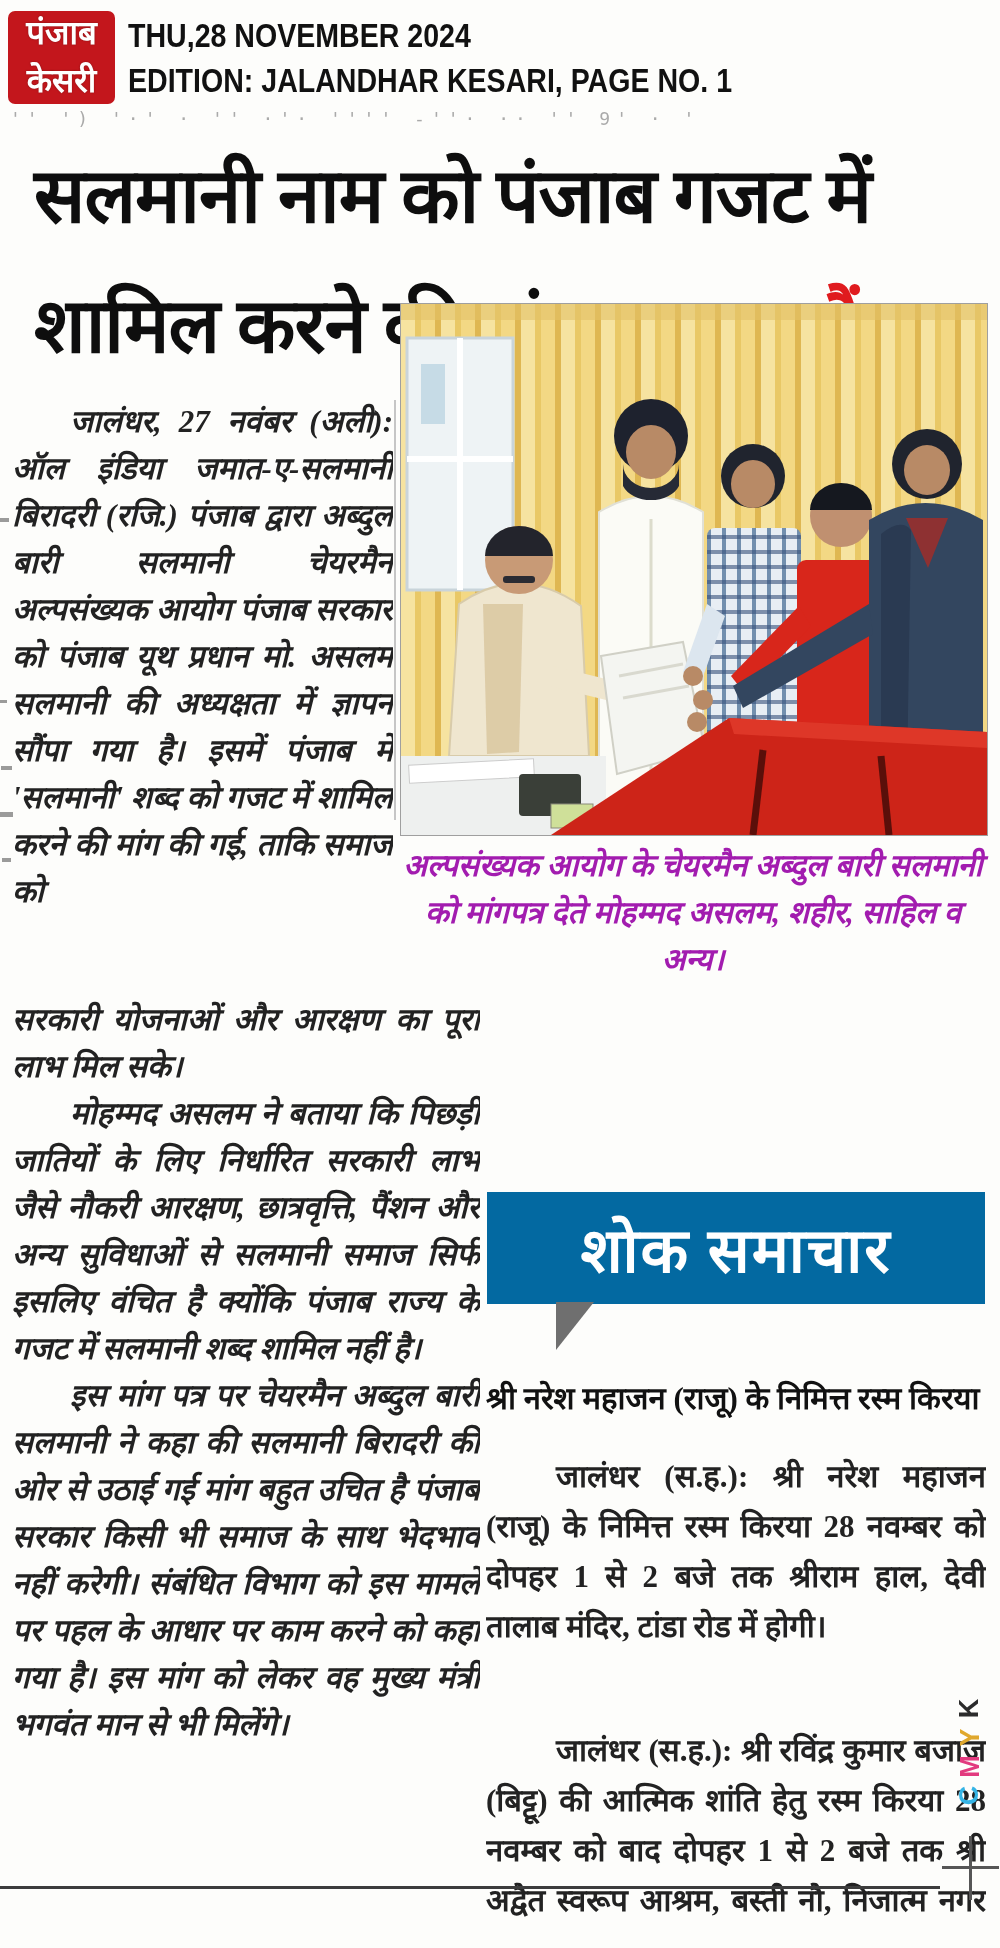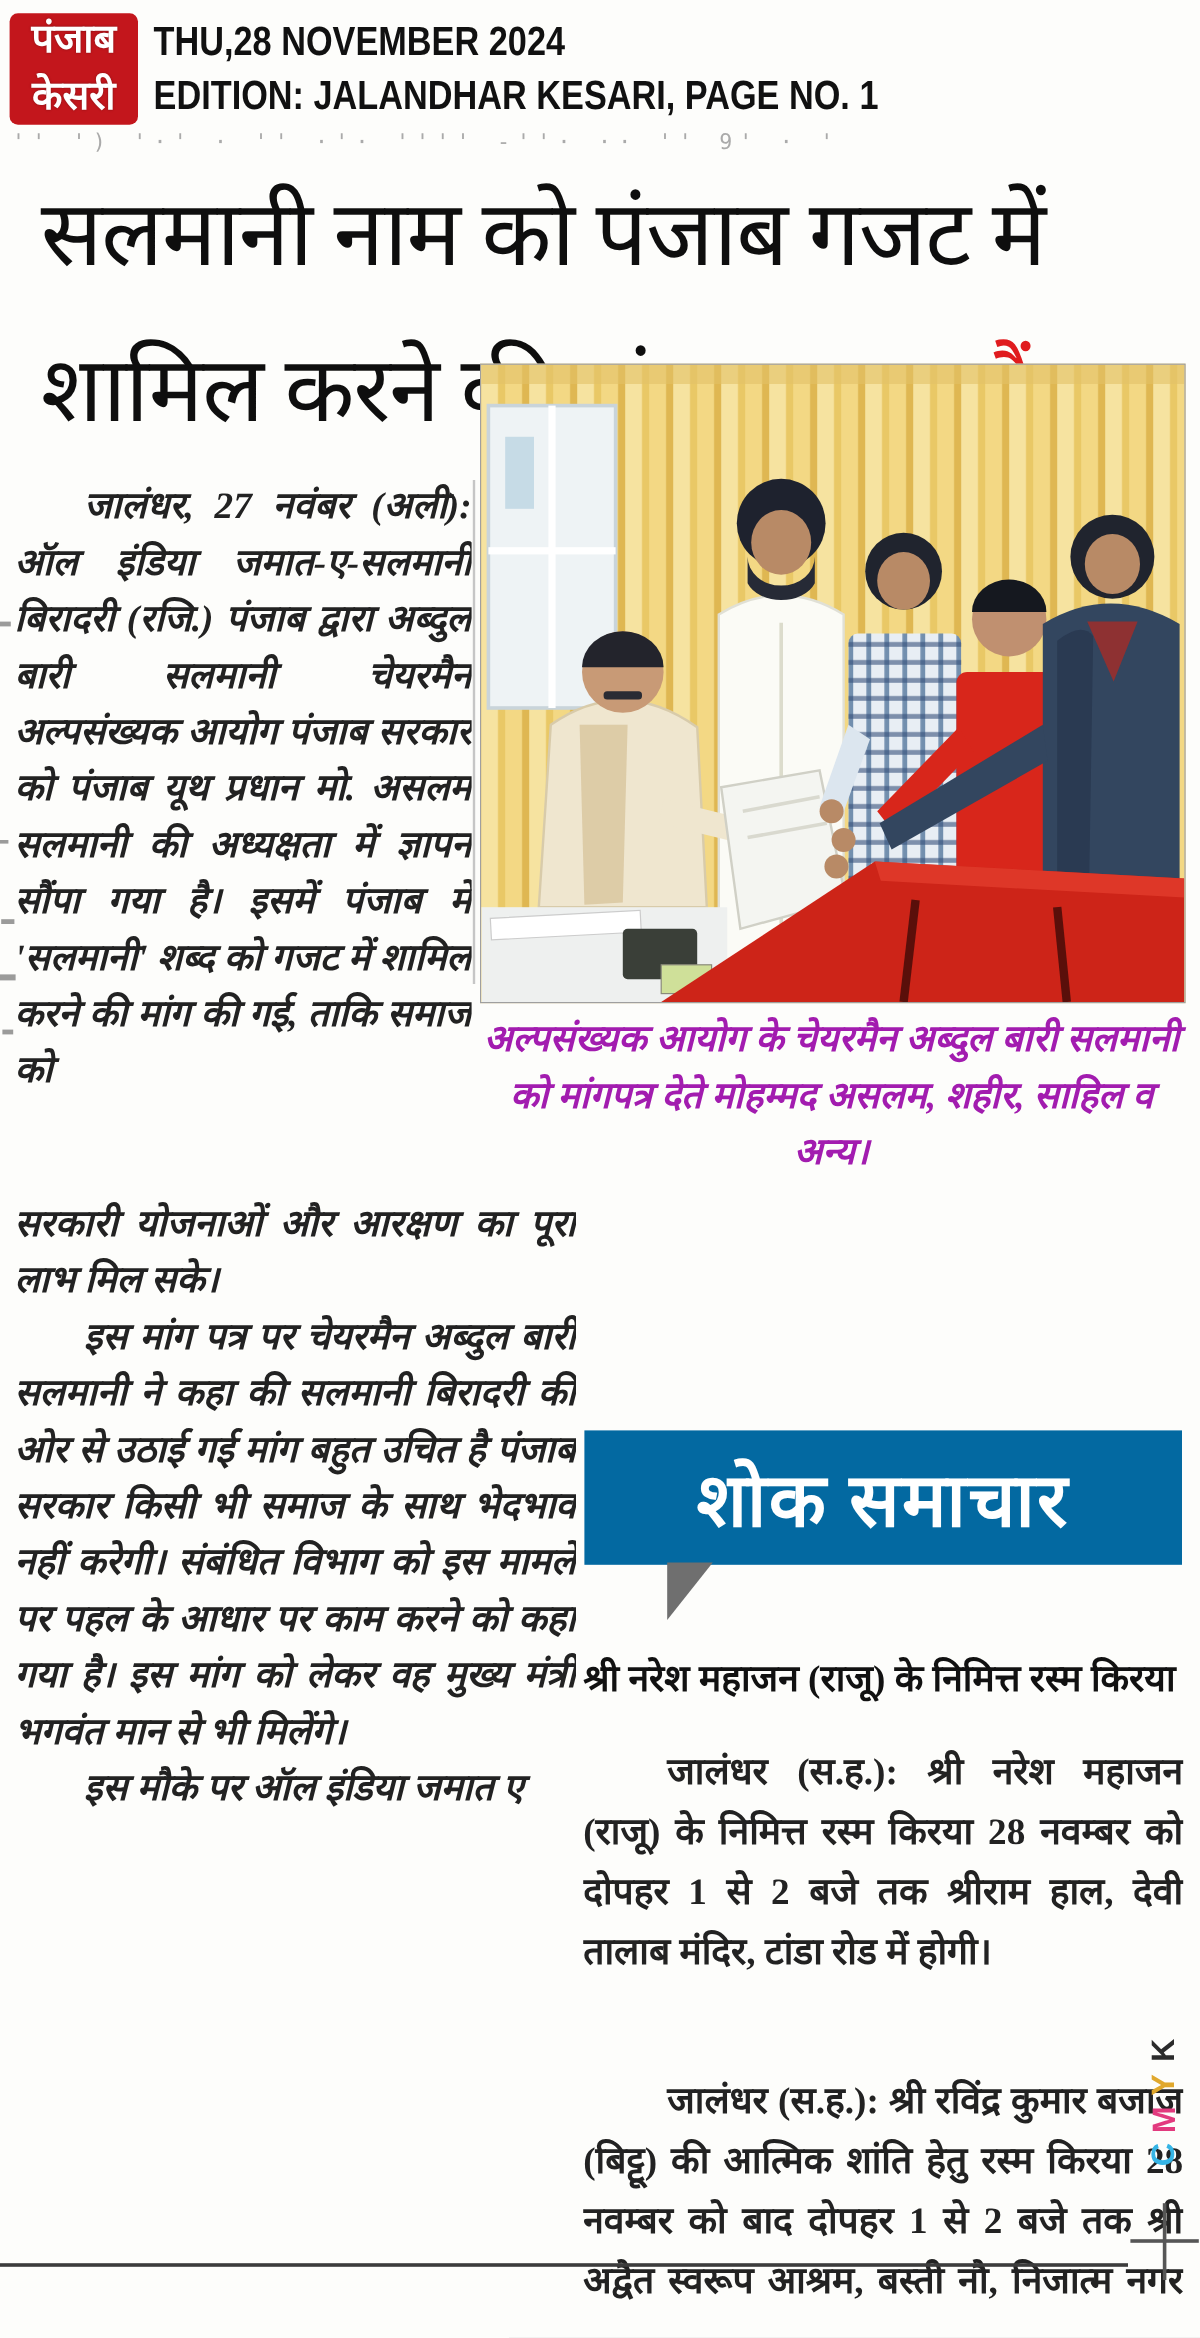--- a/index.html
+++ b/index.html
@@ -20,21 +20,21 @@
     font-family:"Liberation Sans","DejaVu Sans",sans-serif;
     font-weight:700;color:#111;transform:scaleX(.84);transform-origin:left top;}
   .mast-text .date-line{font-size:34px;line-height:44px;letter-spacing:0px;}
   .mast-text .edition-line{font-size:34px;line-height:46px;}
 
   .torn-strip{left:10px;top:108px;width:760px;height:20px;
     color:#8f8f8f;font-size:18px;letter-spacing:6px;opacity:.75;
     font-family:"DejaVu Sans Mono",monospace;overflow:hidden;white-space:nowrap;}
 
   
-  .headline{left:34px;width:950px;font-weight:400;color:#0e0e0e;
+  .headline{left:34px;width:950px;font-weight:700;color:#0e0e0e;
     font-size:76px;line-height:1.0;letter-spacing:-1px;white-space:nowrap;}
   .hl1{top:158px;}
   .hl2{top:288px;}
 
   
   .photo{left:400px;top:303px;width:586px;height:531px;
     border:1px solid #9f9f9f;background:#f3dd96;overflow:hidden;}
   .caption{left:396px;top:842px;width:594px;text-align:center;
     font-style:italic;font-weight:700;font-size:31px;line-height:47px;color:#a21caf;}
 
@@ -170,22 +170,22 @@
   </div>
   <div class="abs caption">अल्पसंख्यक आयोग के चेयरमैन अब्दुल बारी सलमानी को मांगपत्र देते मोहम्मद असलम, शहीर, साहिल व अन्य।</div>
 
   <div class="abs vdivider"></div>
 
   <div class="abs bodytext col1-narrow">
     <p class="ind">जालंधर, 27 नवंबर (अली): ऑल इंडिया जमात-ए-सलमानी बिरादरी (रजि.) पंजाब द्वारा अब्दुल बारी सलमानी चेयरमैन अल्पसंख्यक आयोग पंजाब सरकार को पंजाब यूथ प्रधान मो. असलम सलमानी की अध्यक्षता में ज्ञापन सौंपा गया है। इसमें पंजाब में 'सलमानी' शब्द को गजट में शामिल करने की मांग की गई, ताकि समाज को</p>
   </div>
   <div class="abs bodytext col1-wide">
     <p>सरकारी योजनाओं और आरक्षण का पूरा लाभ मिल सके।</p>
+    <p class="ind">मोहम्मद असलम ने बताया कि पिछड़ी जातियों के लिए निर्धारित सरकारी लाभ जैसे नौकरी आरक्षण, छात्रवृत्ति, पैंशन और अन्य सुविधाओं से सलमानी समाज सिर्फ इसलिए वंचित है क्योंकि पंजाब राज्य के गजट में सलमानी शब्द शामिल नहीं है।</p>
     <p class="ind">इस मांग पत्र पर चेयरमैन अब्दुल बारी सलमानी ने कहा की सलमानी बिरादरी की ओर से उठाई गई मांग बहुत उचित है पंजाब सरकार किसी भी समाज के साथ भेदभाव नहीं करेगी। संबंधित विभाग को इस मामले पर पहल के आधार पर काम करने को कहा गया है। इस मांग को लेकर वह मुख्य मंत्री भगवंत मान से भी मिलेंगे।</p>
-    <p class="ind">इस मौके पर ऑल इंडिया जमात ए</p>
   </div>
 
   <div class="abs shok-banner" style="background: #0369a1;">शोक समाचार</div>
   <div class="abs shok-tail"></div>
   <div class="abs obit-head obit-head1">श्री नरेश महाजन (राजू) के निमित्त रस्म किरया आज</div>
   <div class="abs obit-body obit-body1">
     <p class="ind" style="margin:0;text-indent:70px;">जालंधर (स.ह.): श्री नरेश महाजन (राजू) के निमित्त रस्म किरया 28 नवम्बर को दोपहर 1 से 2 बजे तक श्रीराम हाल, देवी तालाब मंदिर, टांडा रोड में होगी।</p>
   </div>
   <div class="abs obit-body obit-body2">
     <p class="ind" style="margin:0;text-indent:70px;">जालंधर (स.ह.): श्री रविंद्र कुमार बजाज (बिट्टू) की आत्मिक शांति हेतु रस्म किरया 28 नवम्बर को बाद दोपहर 1 से 2 बजे तक श्री अद्वैत स्वरूप आश्रम, बस्ती नौ, निजात्म नगर में होगी।</p>

